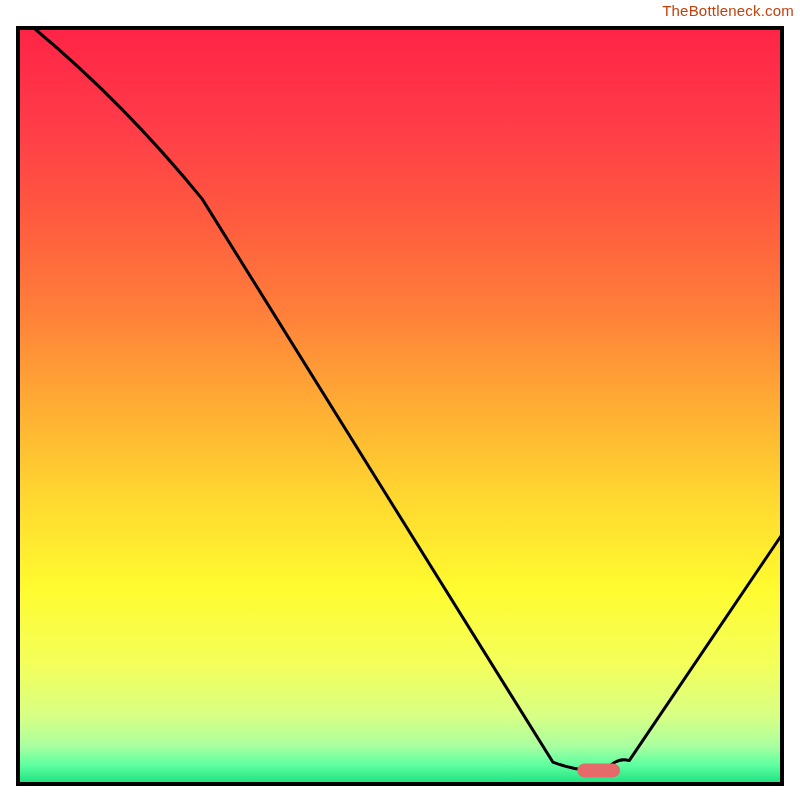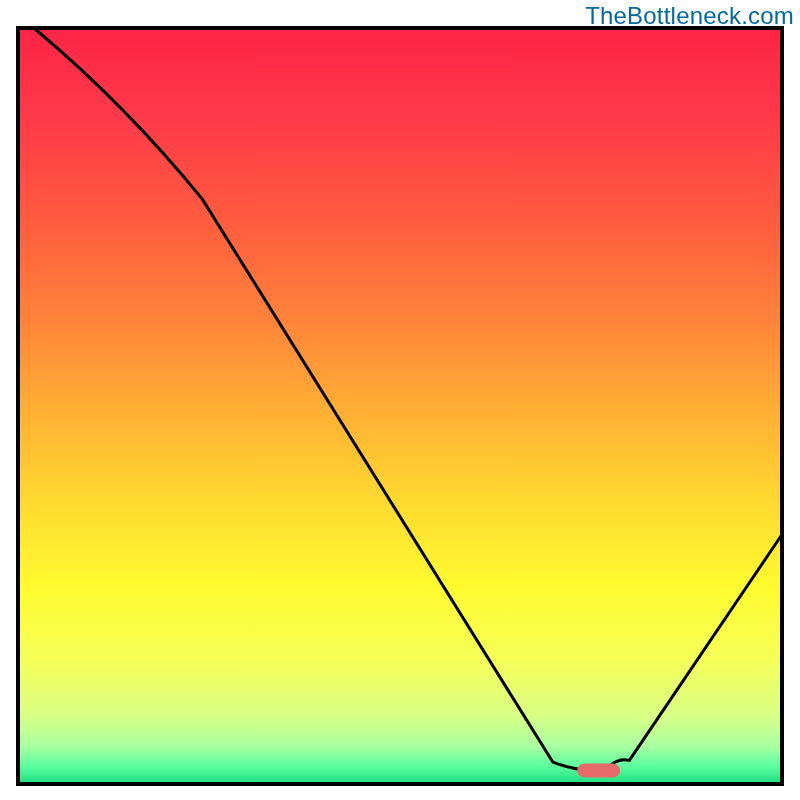--- a/index.html
+++ b/index.html
@@ -15,22 +15,22 @@
     position: absolute;
     left: 0;
     top: 0;
     width: 800px;
     height: 800px;
   }
   .watermark {
     position: absolute;
     top: 2px;
     right: 6px;
-    font-size: 24px;
-    color: #0369a1;
+    font-size: 15px;
+    color: #c2410c;
     font-weight: 400;
     letter-spacing: 0.2px;
   }
 </style>
 </head>
 <body>
 
 <svg class="chart" viewBox="0 0 800 800">
   <defs>
     <linearGradient id="bg-grad" x1="0" y1="0" x2="0" y2="1">

